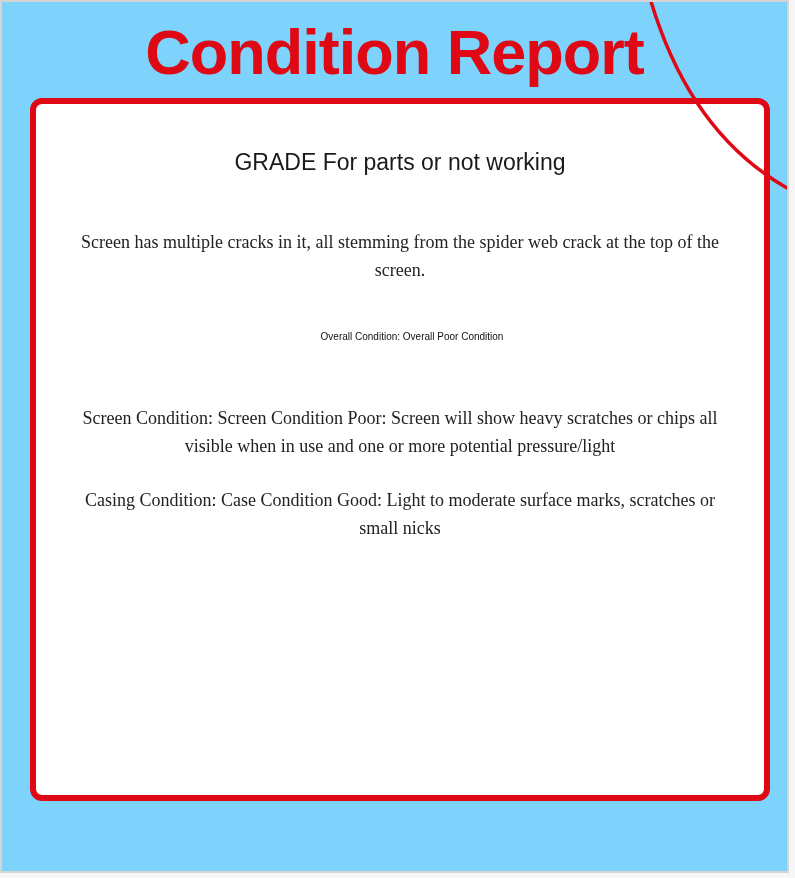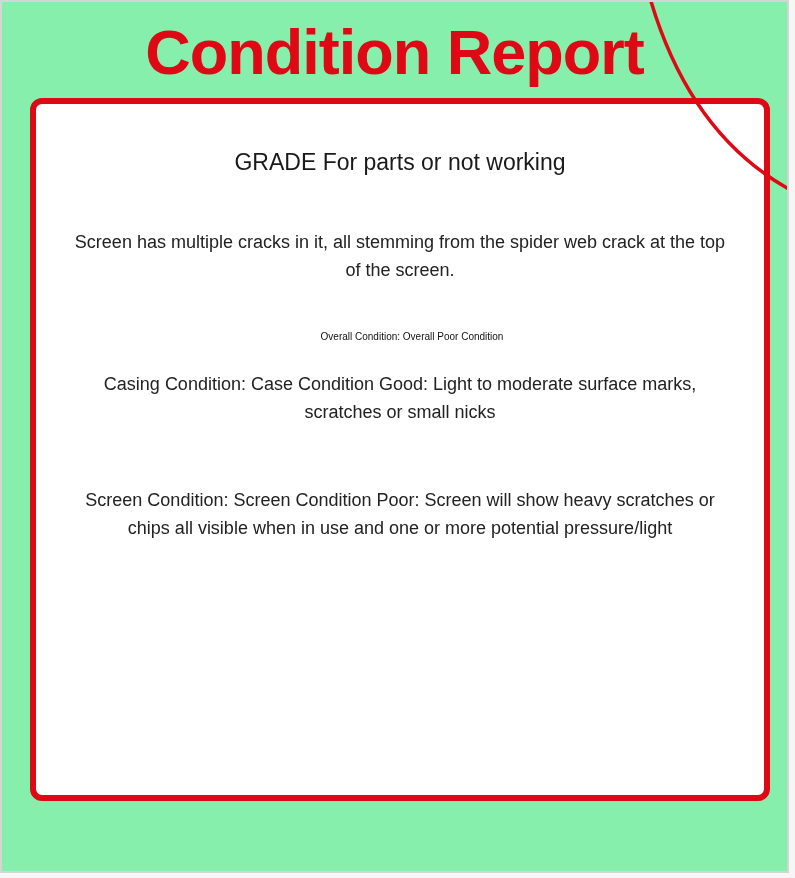--- a/index.html
+++ b/index.html
@@ -19,21 +19,21 @@
     height: 878px;
     background: #f6f6f6;
     overflow: hidden;
   }
   .sheet {
     position: absolute;
     left: 0;
     top: 0;
     width: 789px;
     height: 873px;
-    background: #86efac;
+    background: #7dd3fc;
     border: 2px solid var(--page-border-gray);
     overflow: hidden;
   }
   .title {
     position: absolute;
     top: 0;
     left: 0;
     width: 100%;
     text-align: center;
     font-size: 63px;
@@ -71,20 +71,21 @@
     line-height: 32px;
     color: #1a1a1a;
   }
   .body-par {
     margin: 0 auto;
     max-width: 656px;
     text-align: center;
     font-size: 18px;
     line-height: 28px;
     color: #222222;
+    font-family: Liberation Serif, serif;
   }
   .desc-par { margin-top: 50px; }
   .overall-line {
     margin-top: 46px;
     text-align: center;
     font-size: 10px;
     line-height: 14px;
     color: #111111;
     padding-left: 24px;
   }
@@ -100,23 +101,23 @@
     <h1 class="title">Condition Report</h1>
 
     <div class="report-box">
 
       <div class="grade-heading">GRADE For parts or not working</div>
 
       <p class="body-par desc-par">Screen has multiple cracks in it, all stemming from the spider web crack at the top of the screen.</p>
 
       <div class="overall-line">Overall Condition: Overall Poor Condition</div>
 
+      <p class="body-par screen-par">Screen Condition: Screen Condition Poor: Screen will show heavy scratches or chips all visible when in use and one or more potential pressure/light</p>
+
       <p class="body-par casing-par">Casing Condition: Case Condition Good: Light to moderate surface marks, scratches or small nicks</p>
-
-      <p class="body-par screen-par">Screen Condition: Screen Condition Poor: Screen will show heavy scratches or chips all visible when in use and one or more potential pressure/light</p>
 
     </div>
 
     <svg class="decor-svg" viewBox="0 0 795 878" aria-hidden="true">
       <path d="M 648,-4 Q 690,140 800,194" fill="none" stroke="currentColor" stroke-width="3.5"></path>
     </svg>
 
   </div>
 </div>
 

